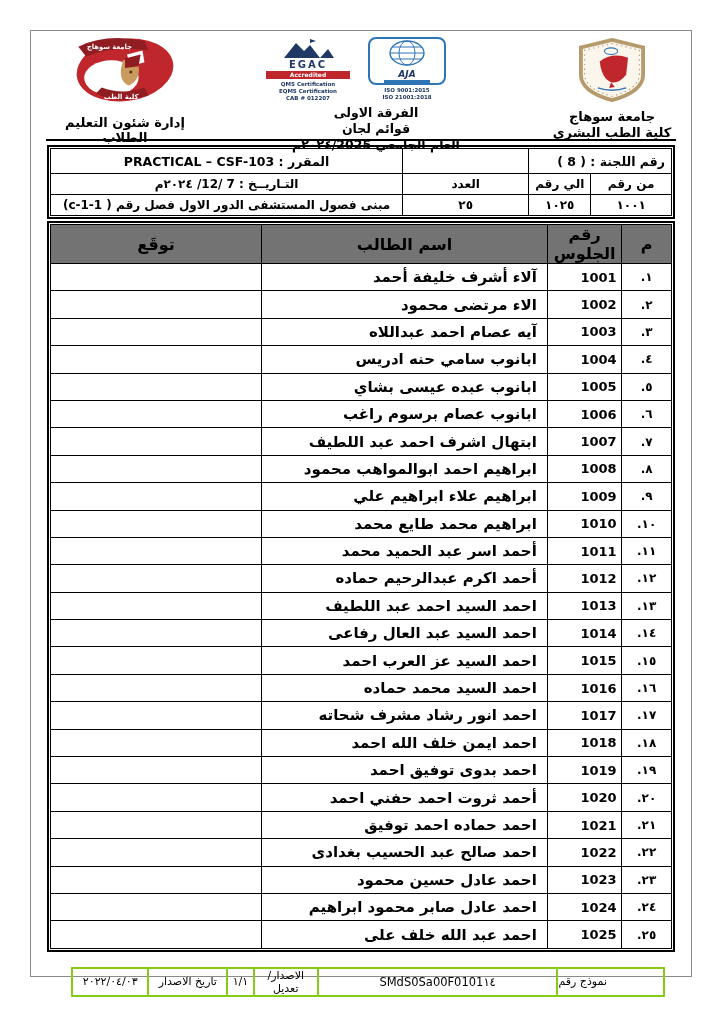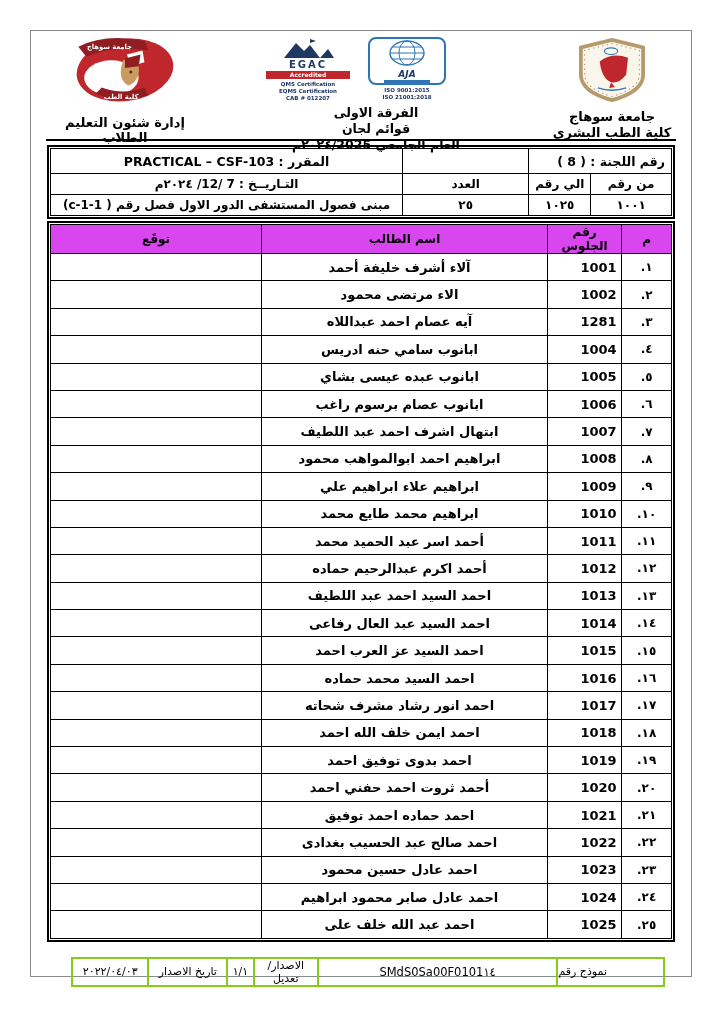--- a/index.html
+++ b/index.html
@@ -35,23 +35,23 @@
   .rule { height:2px; background:#000; margin:0 15px; }
   
   .tbl-wrap { margin:4px 16px 0 16px; border:2px solid #000; padding:1px; background:#fff; }
   .tbl-wrap + .tbl-wrap { margin-top:2px; }
   table { width:100%; border-collapse:collapse; table-layout:fixed; }
   td, th { border:1px solid #000; font-weight:bold; text-align:center; vertical-align:middle; overflow:hidden; }
   .info-table td { font-size:12px; height:21px; }
   .info-table tr:first-child td { height:25px; font-size:12.5px; }
   td.lbl-committee { text-align:right; padding-right:6px; }
   .info-table .course { font-size:13px; }
-  .students thead td { background:#d946ef; height:25px; font-size:12px; }
+  .students thead td { background:#737373; height:25px; font-size:16px; }
   .students tbody td { height:27.4px; font-size:13px; }
-  .students td.name-cell { padding-right:10px; font-size:13px; }
+  .students td.name-cell { text-align:right; padding-right:10px; font-size:15px; }
   .students td.seat-cell { font-size:13px;padding-left:28px; }
   .students td.serial-cell { font-size:12px; }
   
   .footer-table { width:calc(100% - 66px); margin:15px 26px 0 40px; border-collapse:collapse; }
   .footer-table td { border:2px solid #84cc16; font-size:11px; font-weight:normal; height:21px;margin-left:40px; }
   .footer-table .code-cell { direction:ltr; font-size:11.5px; }
   .footer-table .form-label { text-align:left; padding-right:5px; }
 </style>
 </head>
 <body>
@@ -189,21 +189,21 @@
             <td class="signature-cell"></td>
           </tr>
           <tr>
             <td class="serial-cell">٢.</td>
             <td class="seat-cell">1002</td>
             <td class="name-cell">الاء مرتضى محمود</td>
             <td class="signature-cell"></td>
           </tr>
           <tr>
             <td class="serial-cell">٣.</td>
-            <td class="seat-cell">1281</td>
+            <td class="seat-cell">1003</td>
             <td class="name-cell">آيه عصام احمد عبداللاه</td>
             <td class="signature-cell"></td>
           </tr>
           <tr>
             <td class="serial-cell">٤.</td>
             <td class="seat-cell">1004</td>
             <td class="name-cell">ابانوب سامي حنه ادريس</td>
             <td class="signature-cell"></td>
           </tr>
           <tr>

